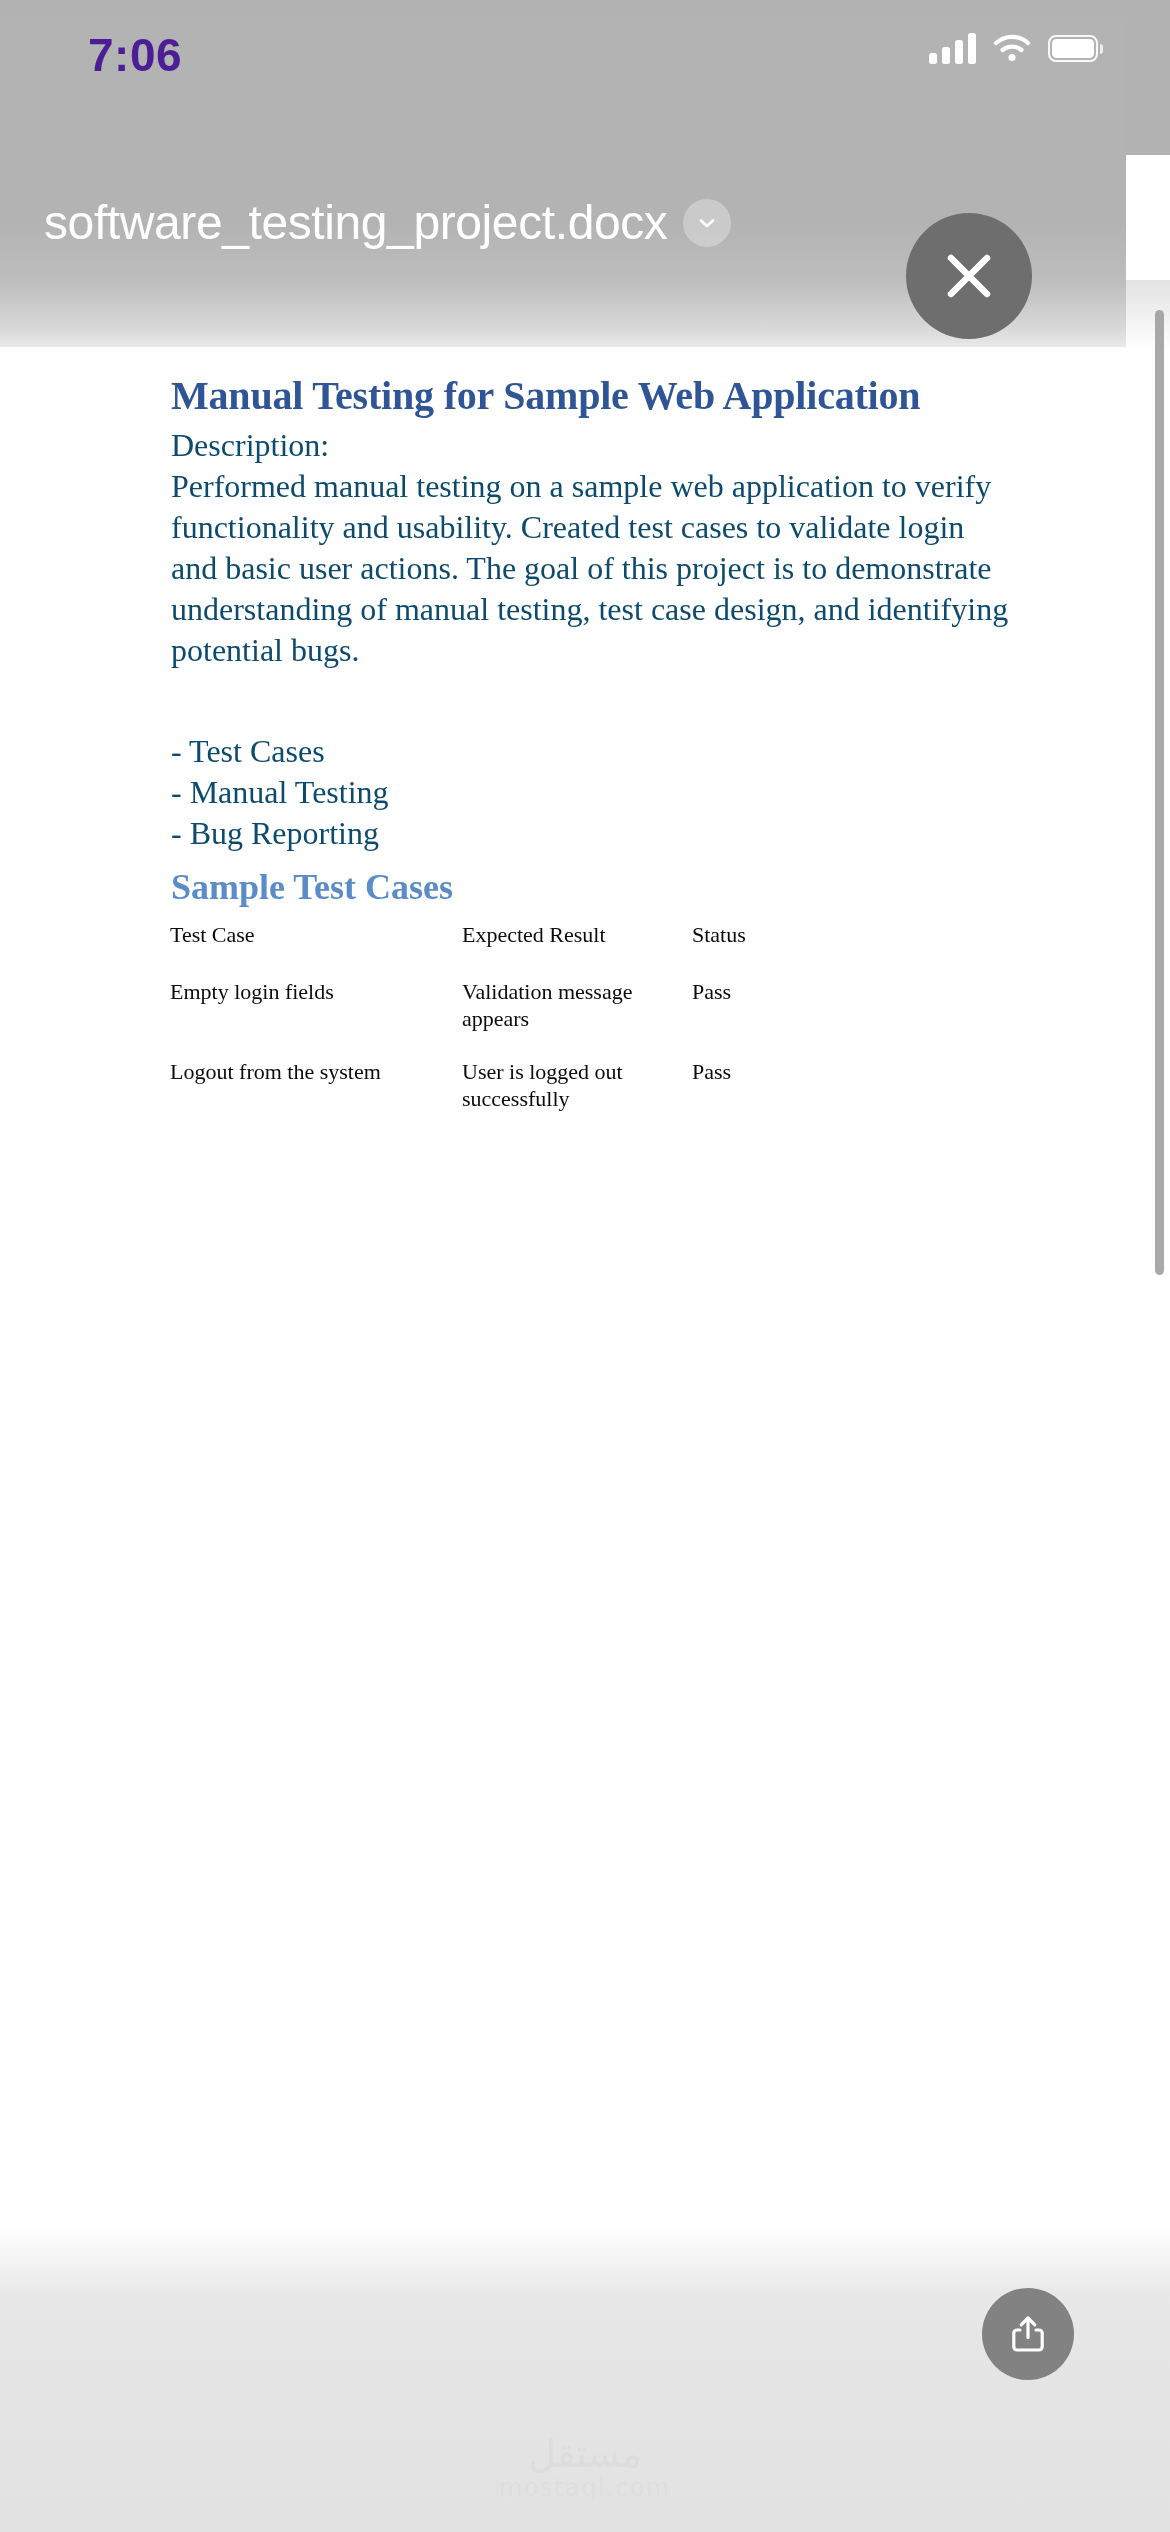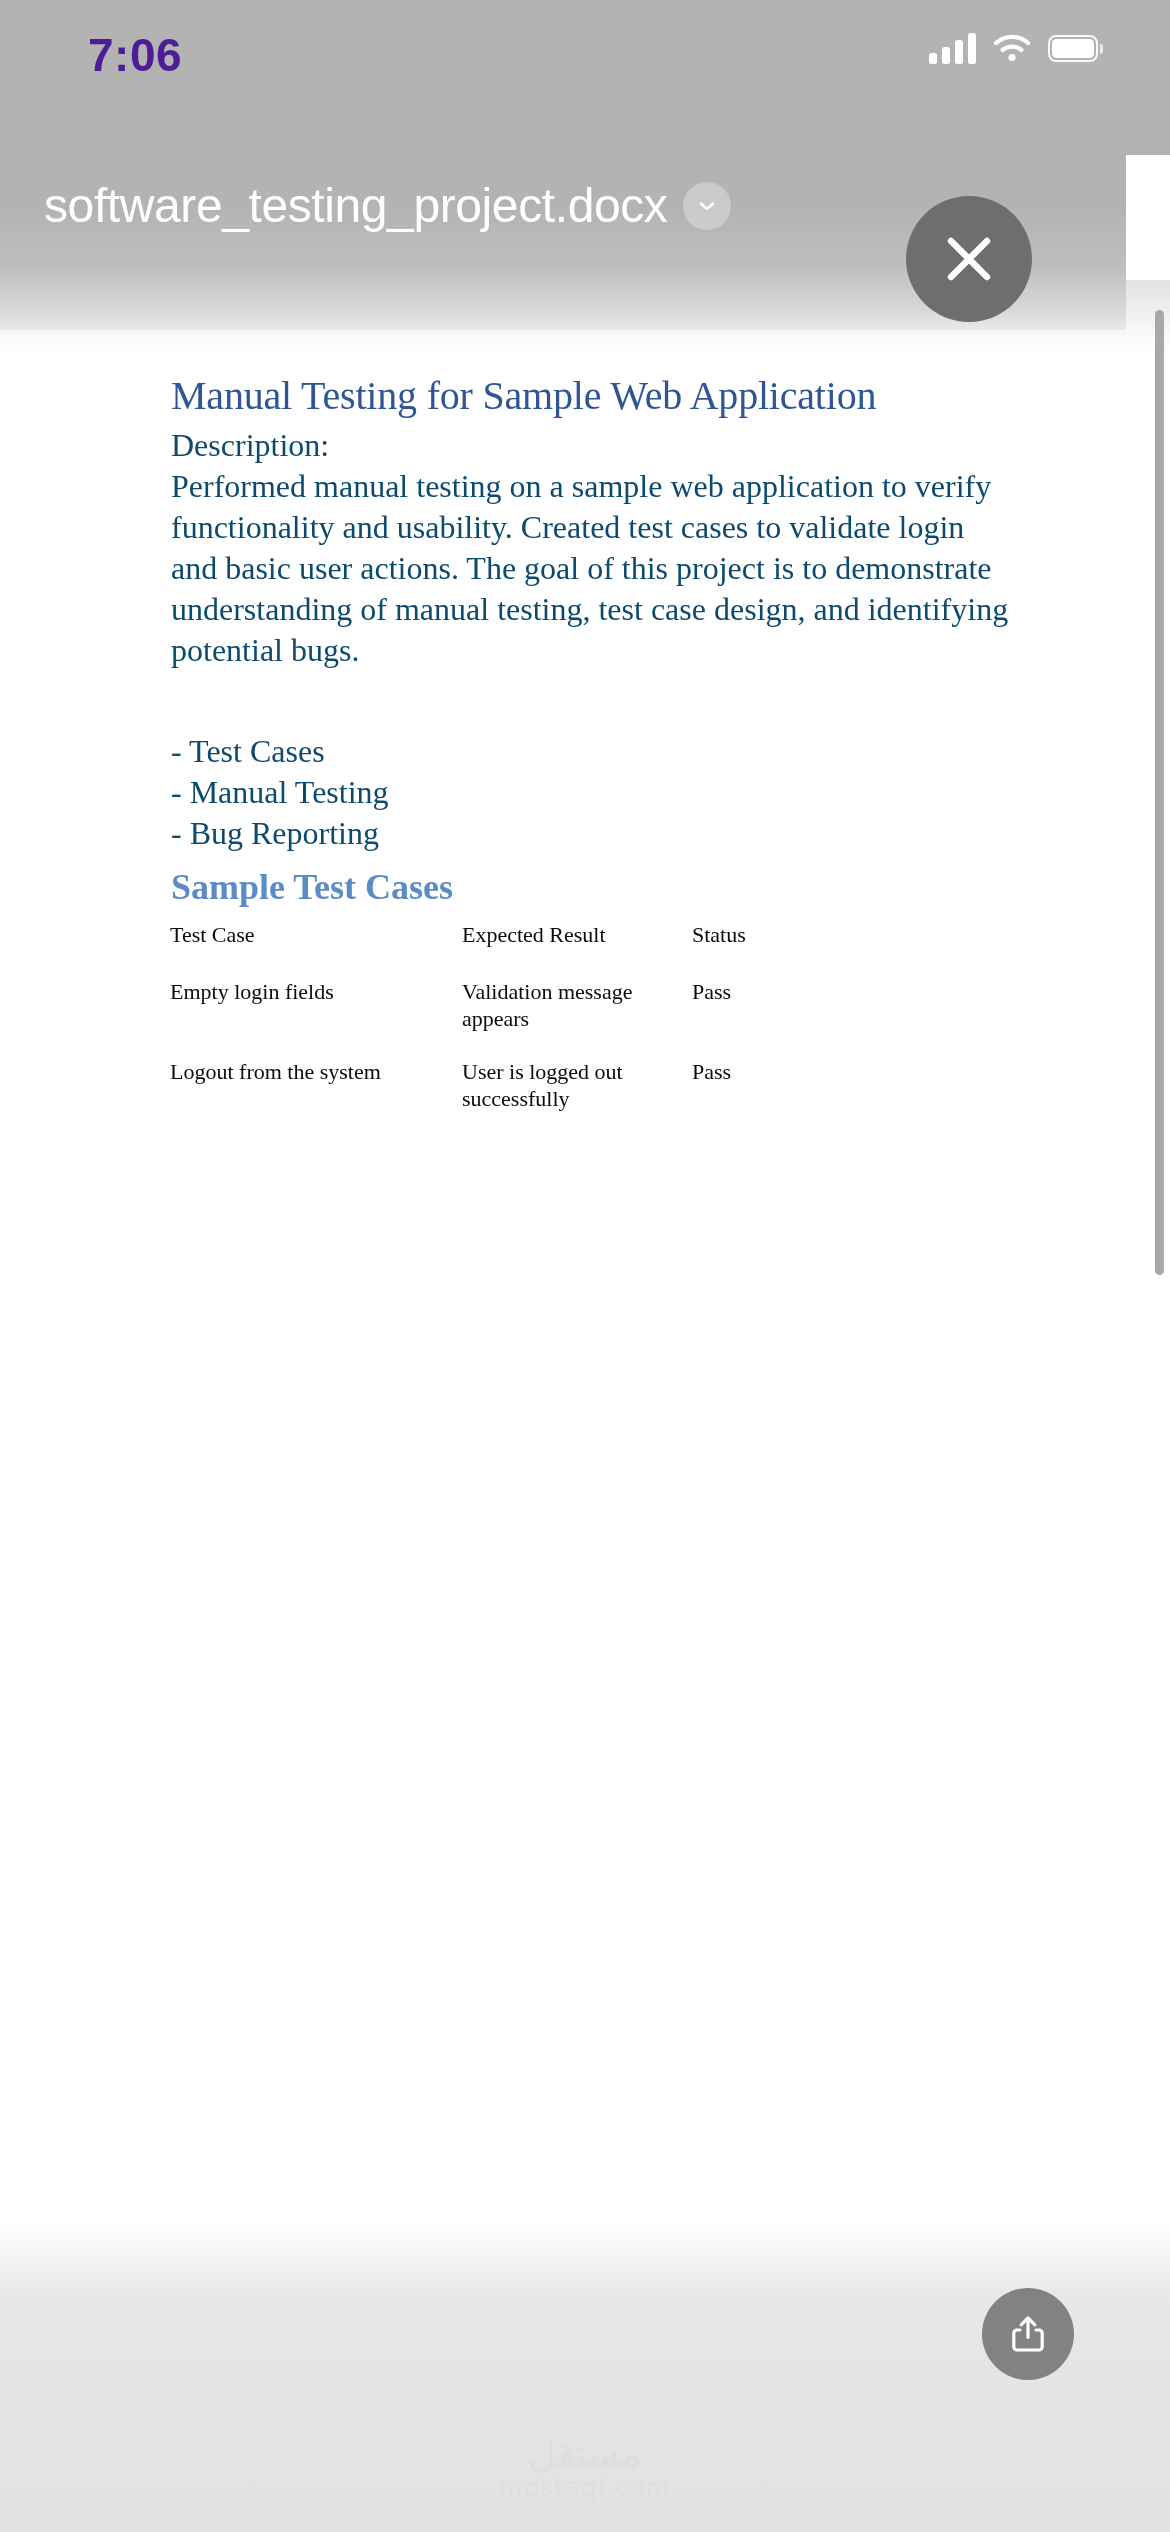--- a/index.html
+++ b/index.html
@@ -63,21 +63,21 @@
   }
   .battery-icon .cap {
     position:absolute; right:-1px; top:9px;
     width:3.5px; height:10px;
     background:rgba(255,255,255,0.75);
     border-radius:0 3px 3px 0;
   }
 
   
   #header {
-    position:absolute; top:0; left:0;
+    position:absolute; top:17px; left:0;
     width:1126px; height:330px;
     background:linear-gradient(to bottom,#b3b3b3 0%,#b3b3b3 62%,#bdbdbd 80%,#d8d8d8 94%,#e9e9e9 100%);
     z-index:30;
   }
   #doc-title-row {
     position:absolute;
     left:44px; top:178px;
     display:flex; align-items:center; gap:16px;
     max-width:880px;
   }
@@ -128,21 +128,21 @@
     position:absolute;
     left:171px; top:217px;
     width:840px;
     color:#000000;
     font-family:"Liberation Serif", serif;
   }
 
   h1#doc-heading {
     font-family:"Liberation Serif", serif;
     font-size:40px;
-    font-weight:400;
+    font-weight:700;
     color:#2f5597;
     line-height:1.18;
     margin-bottom:6px;
     letter-spacing:-0.2px;
   }
   .para {
     font-family:"Liberation Serif", serif;
     font-size:32px;
     line-height:41px;
     color:#0c4a6e;

